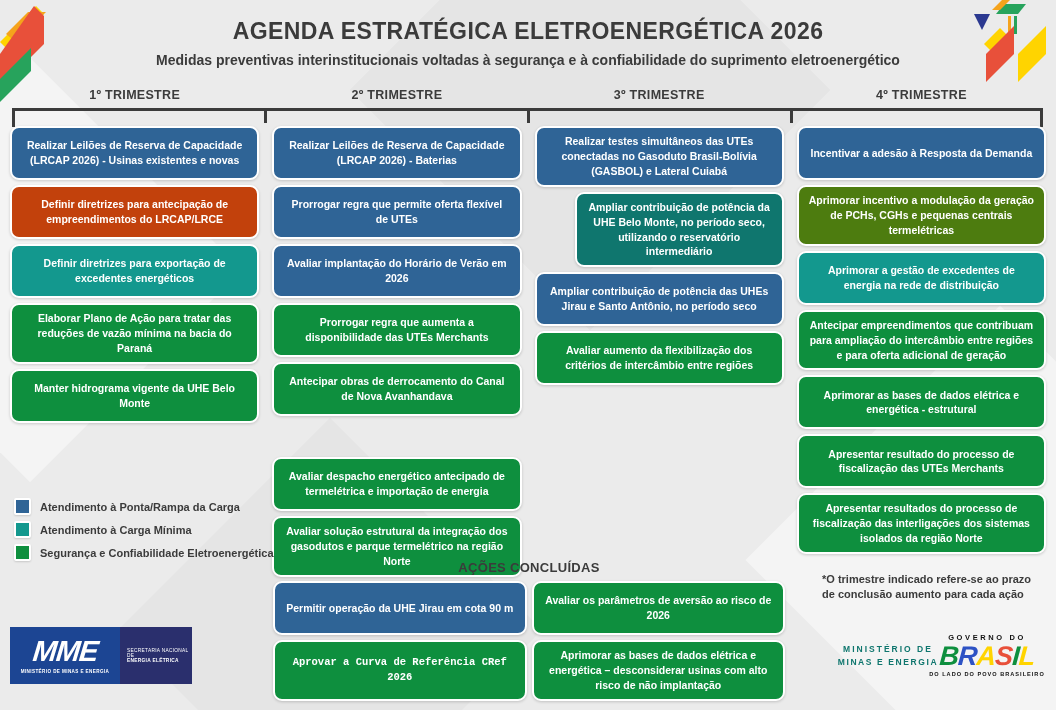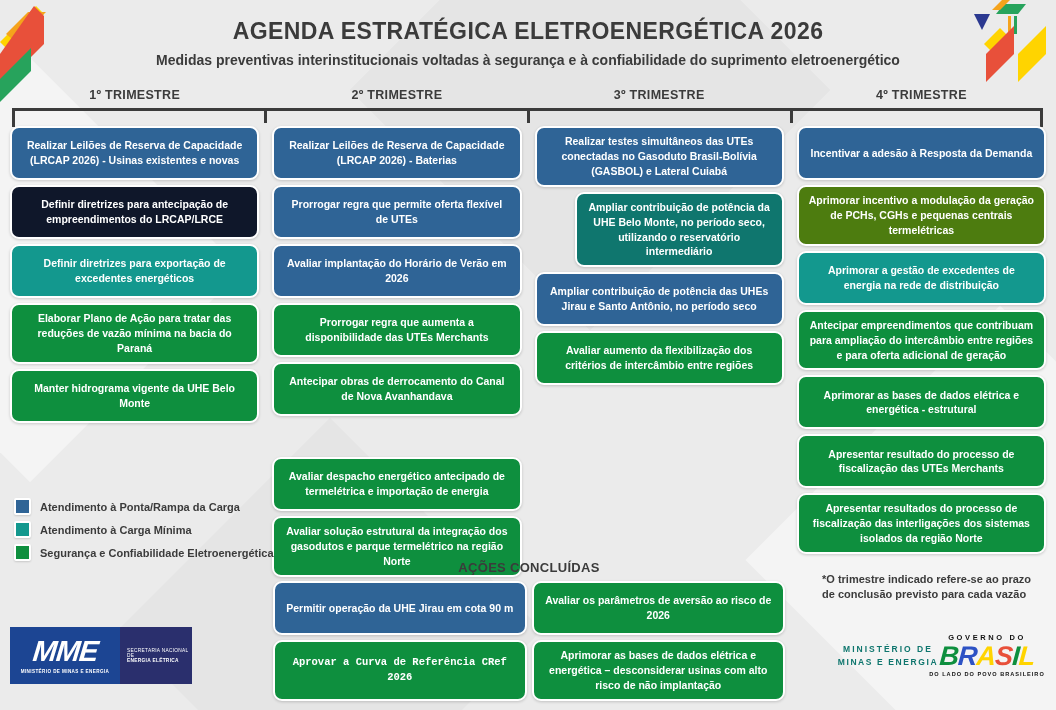--- a/index.html
+++ b/index.html
@@ -120,21 +120,21 @@
   <div class="tl-tick" style="left:264px; height:15px;"></div>
   <div class="tl-tick" style="left:527px; height:15px;"></div>
   <div class="tl-tick" style="left:790px; height:15px;"></div>
   <div class="tl-tick" style="left:1040px; height:19px;"></div>
 
   <div class="columns">
       <div class="column">
         <div class="box" style="background: rgb(47, 100, 150);">
           <span>Realizar Leilões de Reserva de Capacidade (LRCAP 2026) - Usinas existentes e novas</span>
         </div>
-        <div class="box" style="background: #0f172a;">
+        <div class="box" style="background: #c2410c;">
           <span>Definir diretrizes para antecipação de empreendimentos do LRCAP/LRCE</span>
         </div>
         <div class="box" style="background: rgb(19, 152, 142);">
           <span>Definir diretrizes para exportação de excedentes energéticos</span>
         </div>
         <div class="box" style="background: rgb(14, 143, 62);">
           <span>Elaborar Plano de Ação para tratar das reduções de vazão mínima na bacia do Paraná</span>
         </div>
         <div class="box" style="background: rgb(14, 143, 62);">
           <span>Manter hidrograma vigente da UHE Belo Monte</span>
@@ -228,21 +228,21 @@
       <div class="box" style="background: rgb(14, 143, 62); font-family: Liberation Mono, monospace;">
         <span>Aprovar a Curva de Referência CRef 2026</span>
       </div>
       <div class="box" style="background: rgb(14, 143, 62);">
         <span>Aprimorar as bases de dados elétrica e energética – desconsiderar usinas com alto risco de não implantação</span>
       </div>
     </div>
 
   <div class="footnote">
     <div>*O trimestre indicado refere-se ao prazo</div>
-    <div>de conclusão previsto para cada vazão</div>
+    <div>de conclusão aumento para cada ação</div>
   </div>
 
   <div class="mme">
     <div class="mme-left">
       <div class="mme-acronym">MME</div>
       <div class="mme-ministry">MINISTÉRIO DE MINAS E ENERGIA</div>
     </div>
     <div class="mme-right">
       <div class="mme-sec1">SECRETARIA NACIONAL DE</div>
       <div class="mme-sec2">ENERGIA ELÉTRICA</div>

